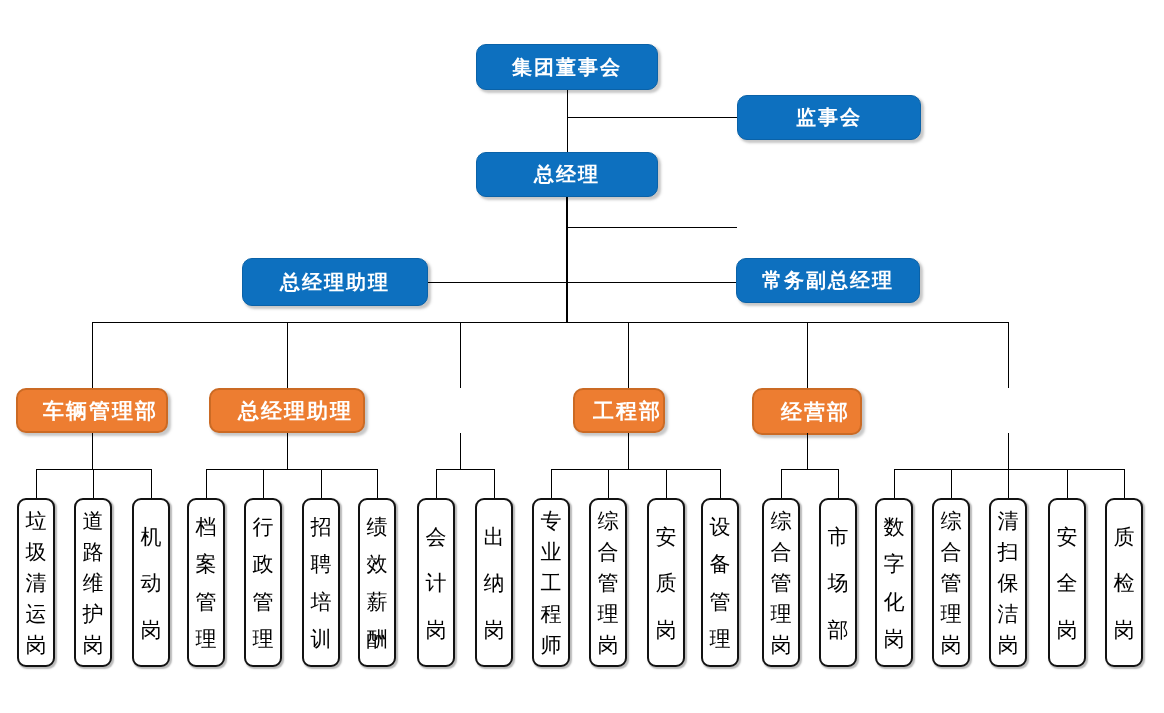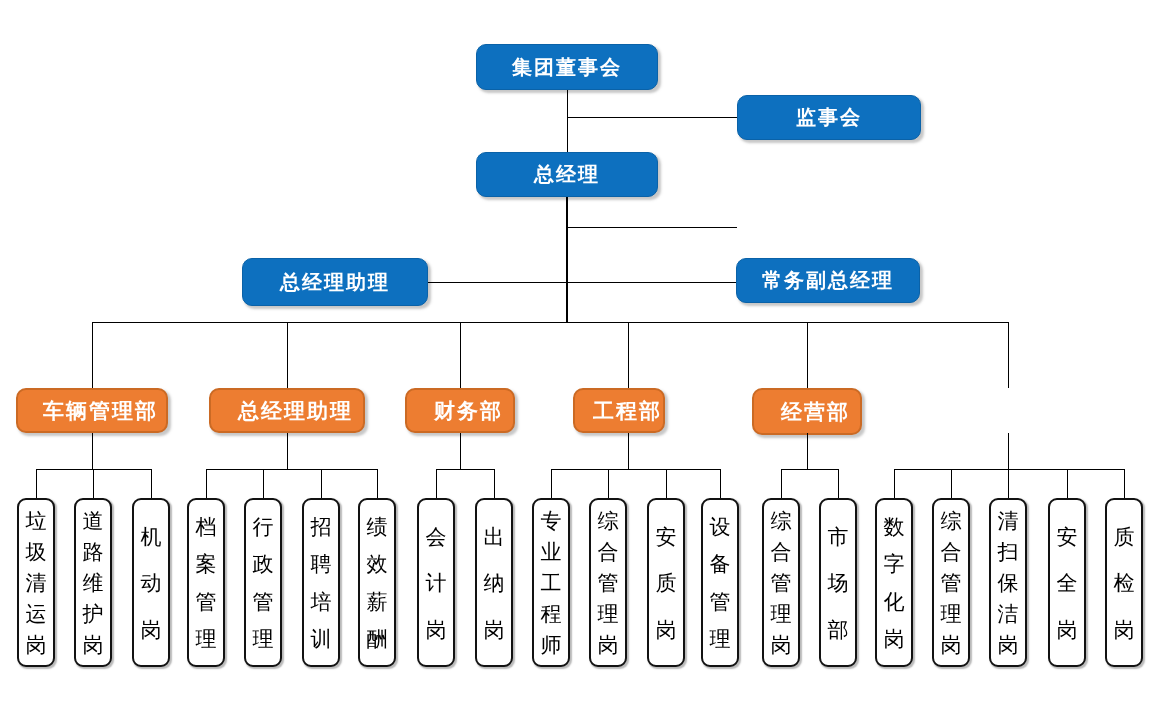--- a/index.html
+++ b/index.html
@@ -136,23 +136,20 @@
       <span>训</span>
     </div>
     <div class="line" style="left: 376.5px; top: 469px; width: 1px; height: 29px;"></div>
     <div class="post" style="left: 358px; top: 498px; width: 38px; height: 169px;">
       <span>绩</span>
       <span>效</span>
       <span>薪</span>
       <span>酬</span>
     </div>
     <div class="line" style="left: 459.5px; top: 322px; width: 1px; height: 66px;"></div>
-    <div class="node dept" style="left: 405px; top: 388px; width: 110px; height: 45px;">
-      <span>财务部</span>
-    </div>
     <div class="line" style="left: 459.5px; top: 433px; width: 1px; height: 36px;"></div>
     <div class="line" style="left: 436px; top: 468.5px; width: 58px; height: 1px;"></div>
     <div class="line" style="left: 435.5px; top: 469px; width: 1px; height: 29px;"></div>
     <div class="post" style="left: 417px; top: 498px; width: 38px; height: 169px;">
       <span>会</span>
       <span>计</span>
       <span>岗</span>
     </div>
     <div class="line" style="left: 493.5px; top: 469px; width: 1px; height: 29px;"></div>
     <div class="post" style="left: 475px; top: 498px; width: 38px; height: 169px;">

